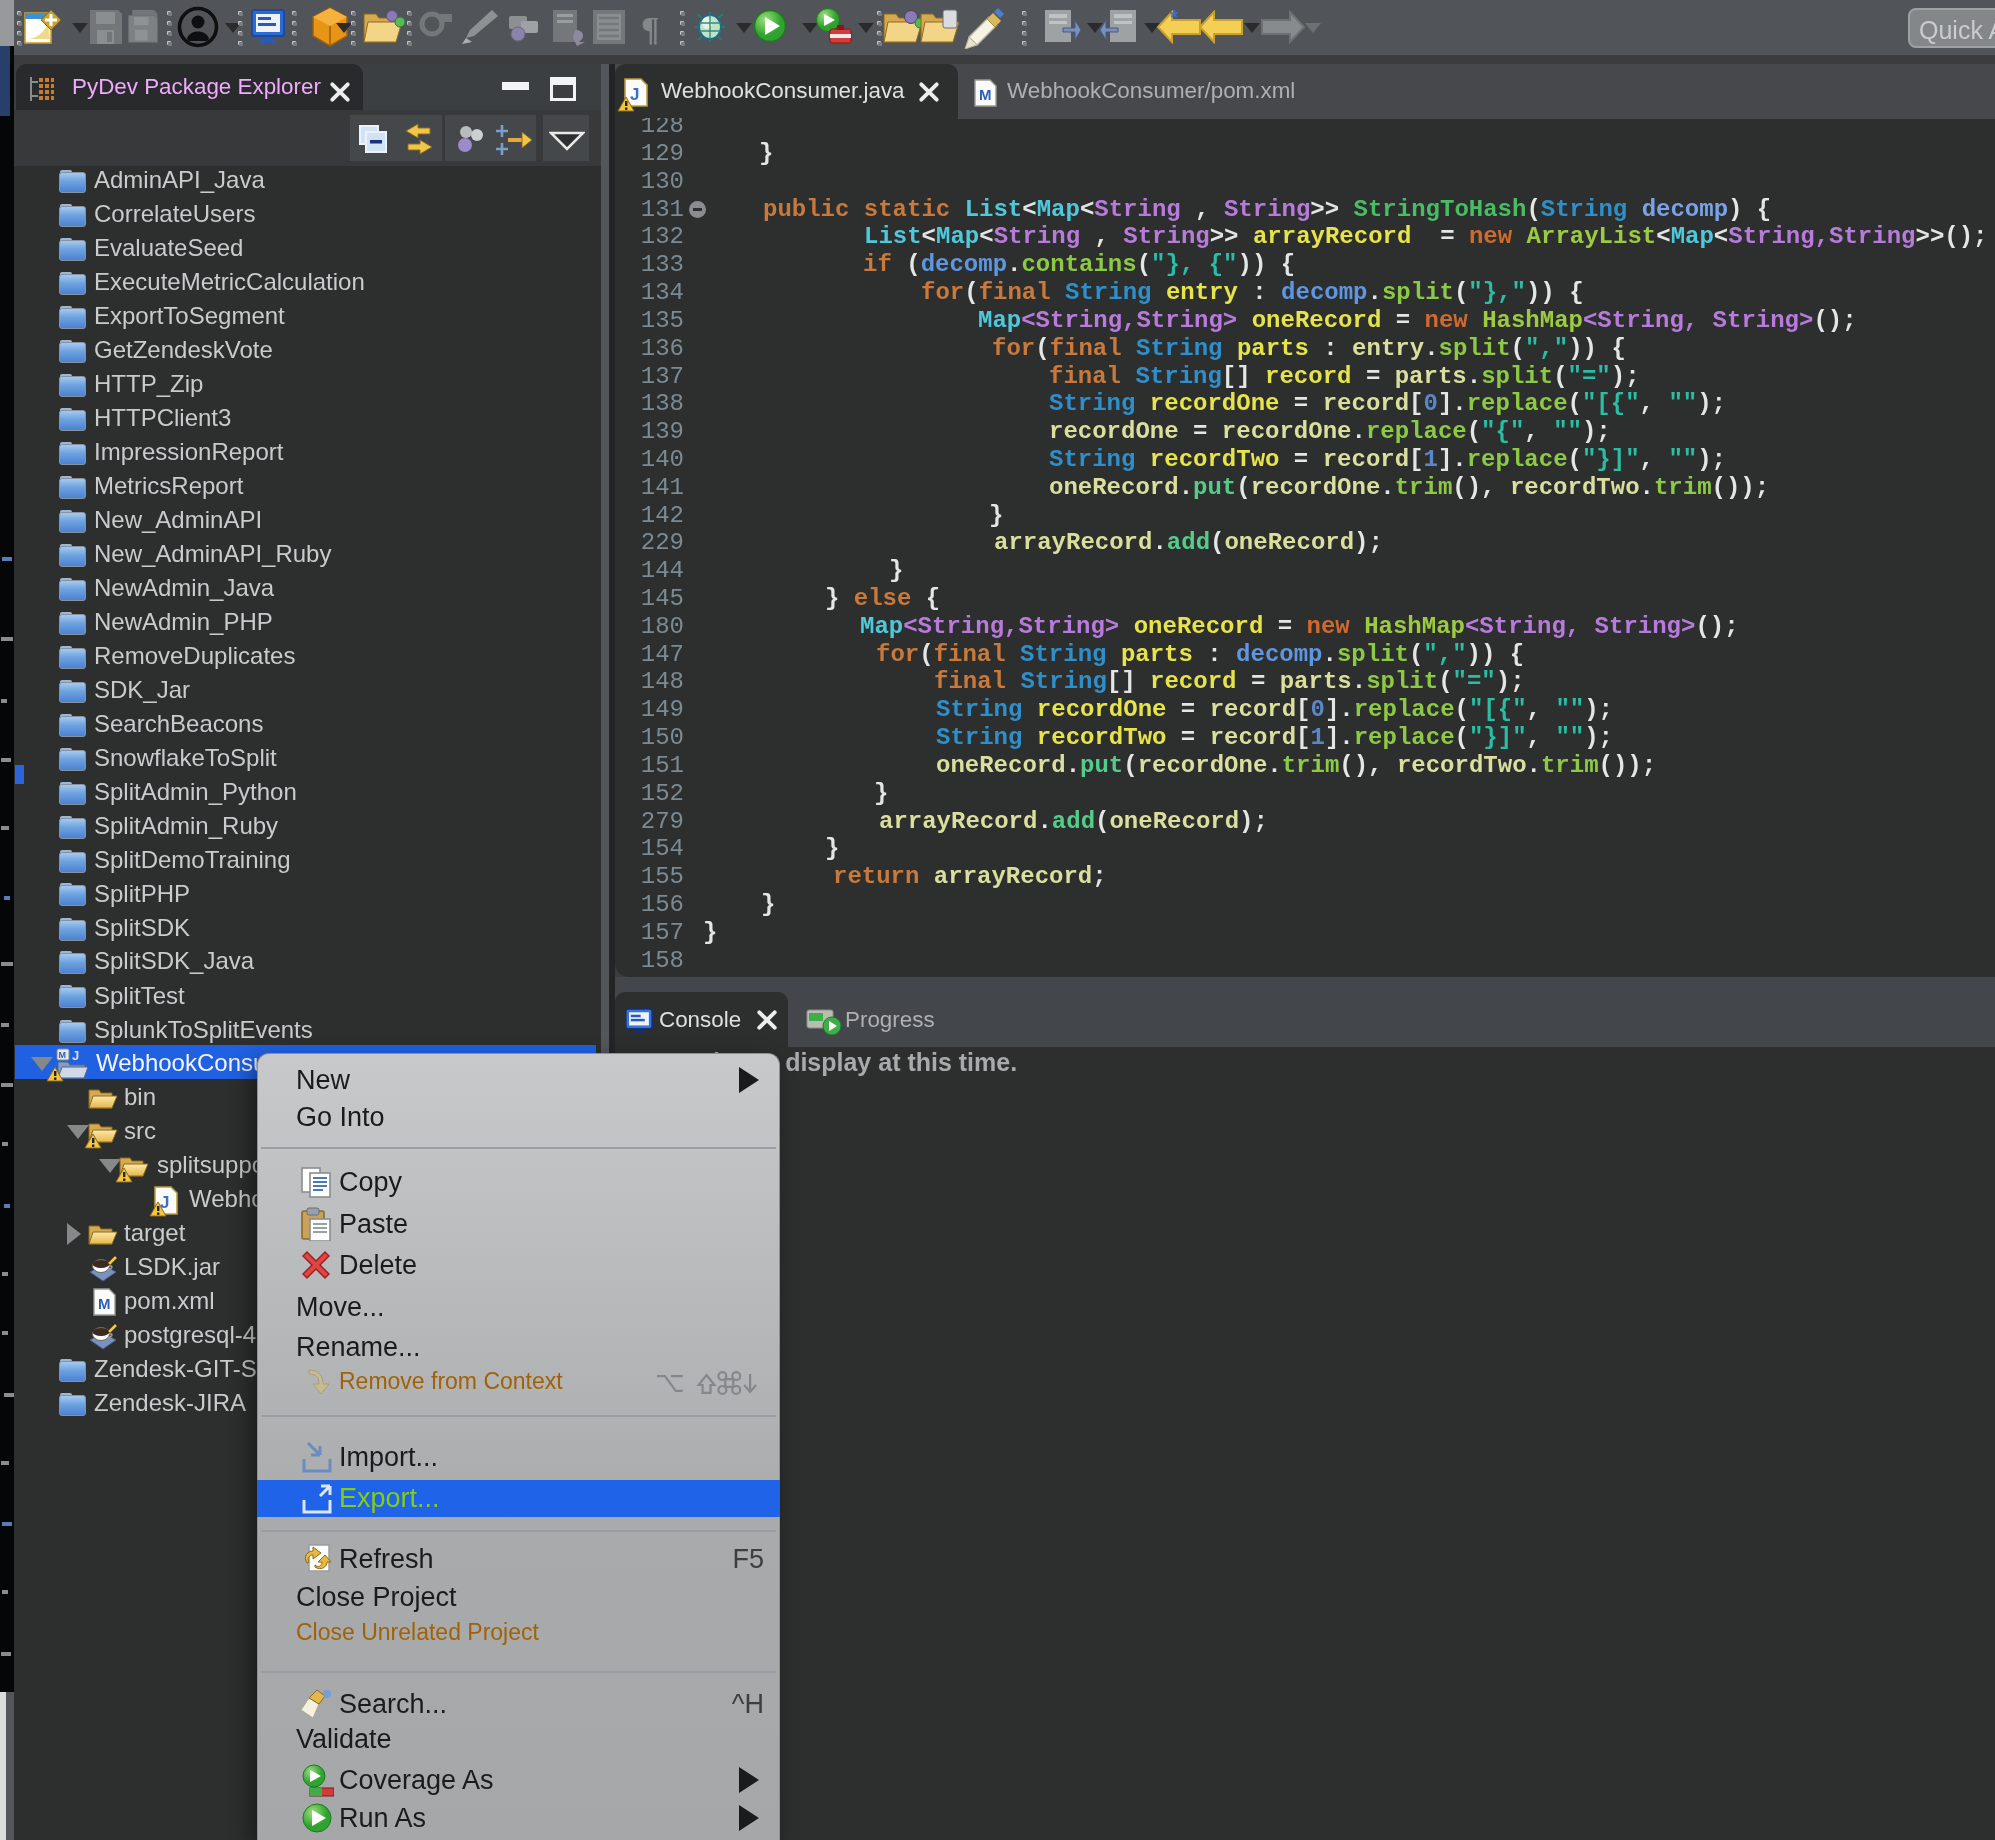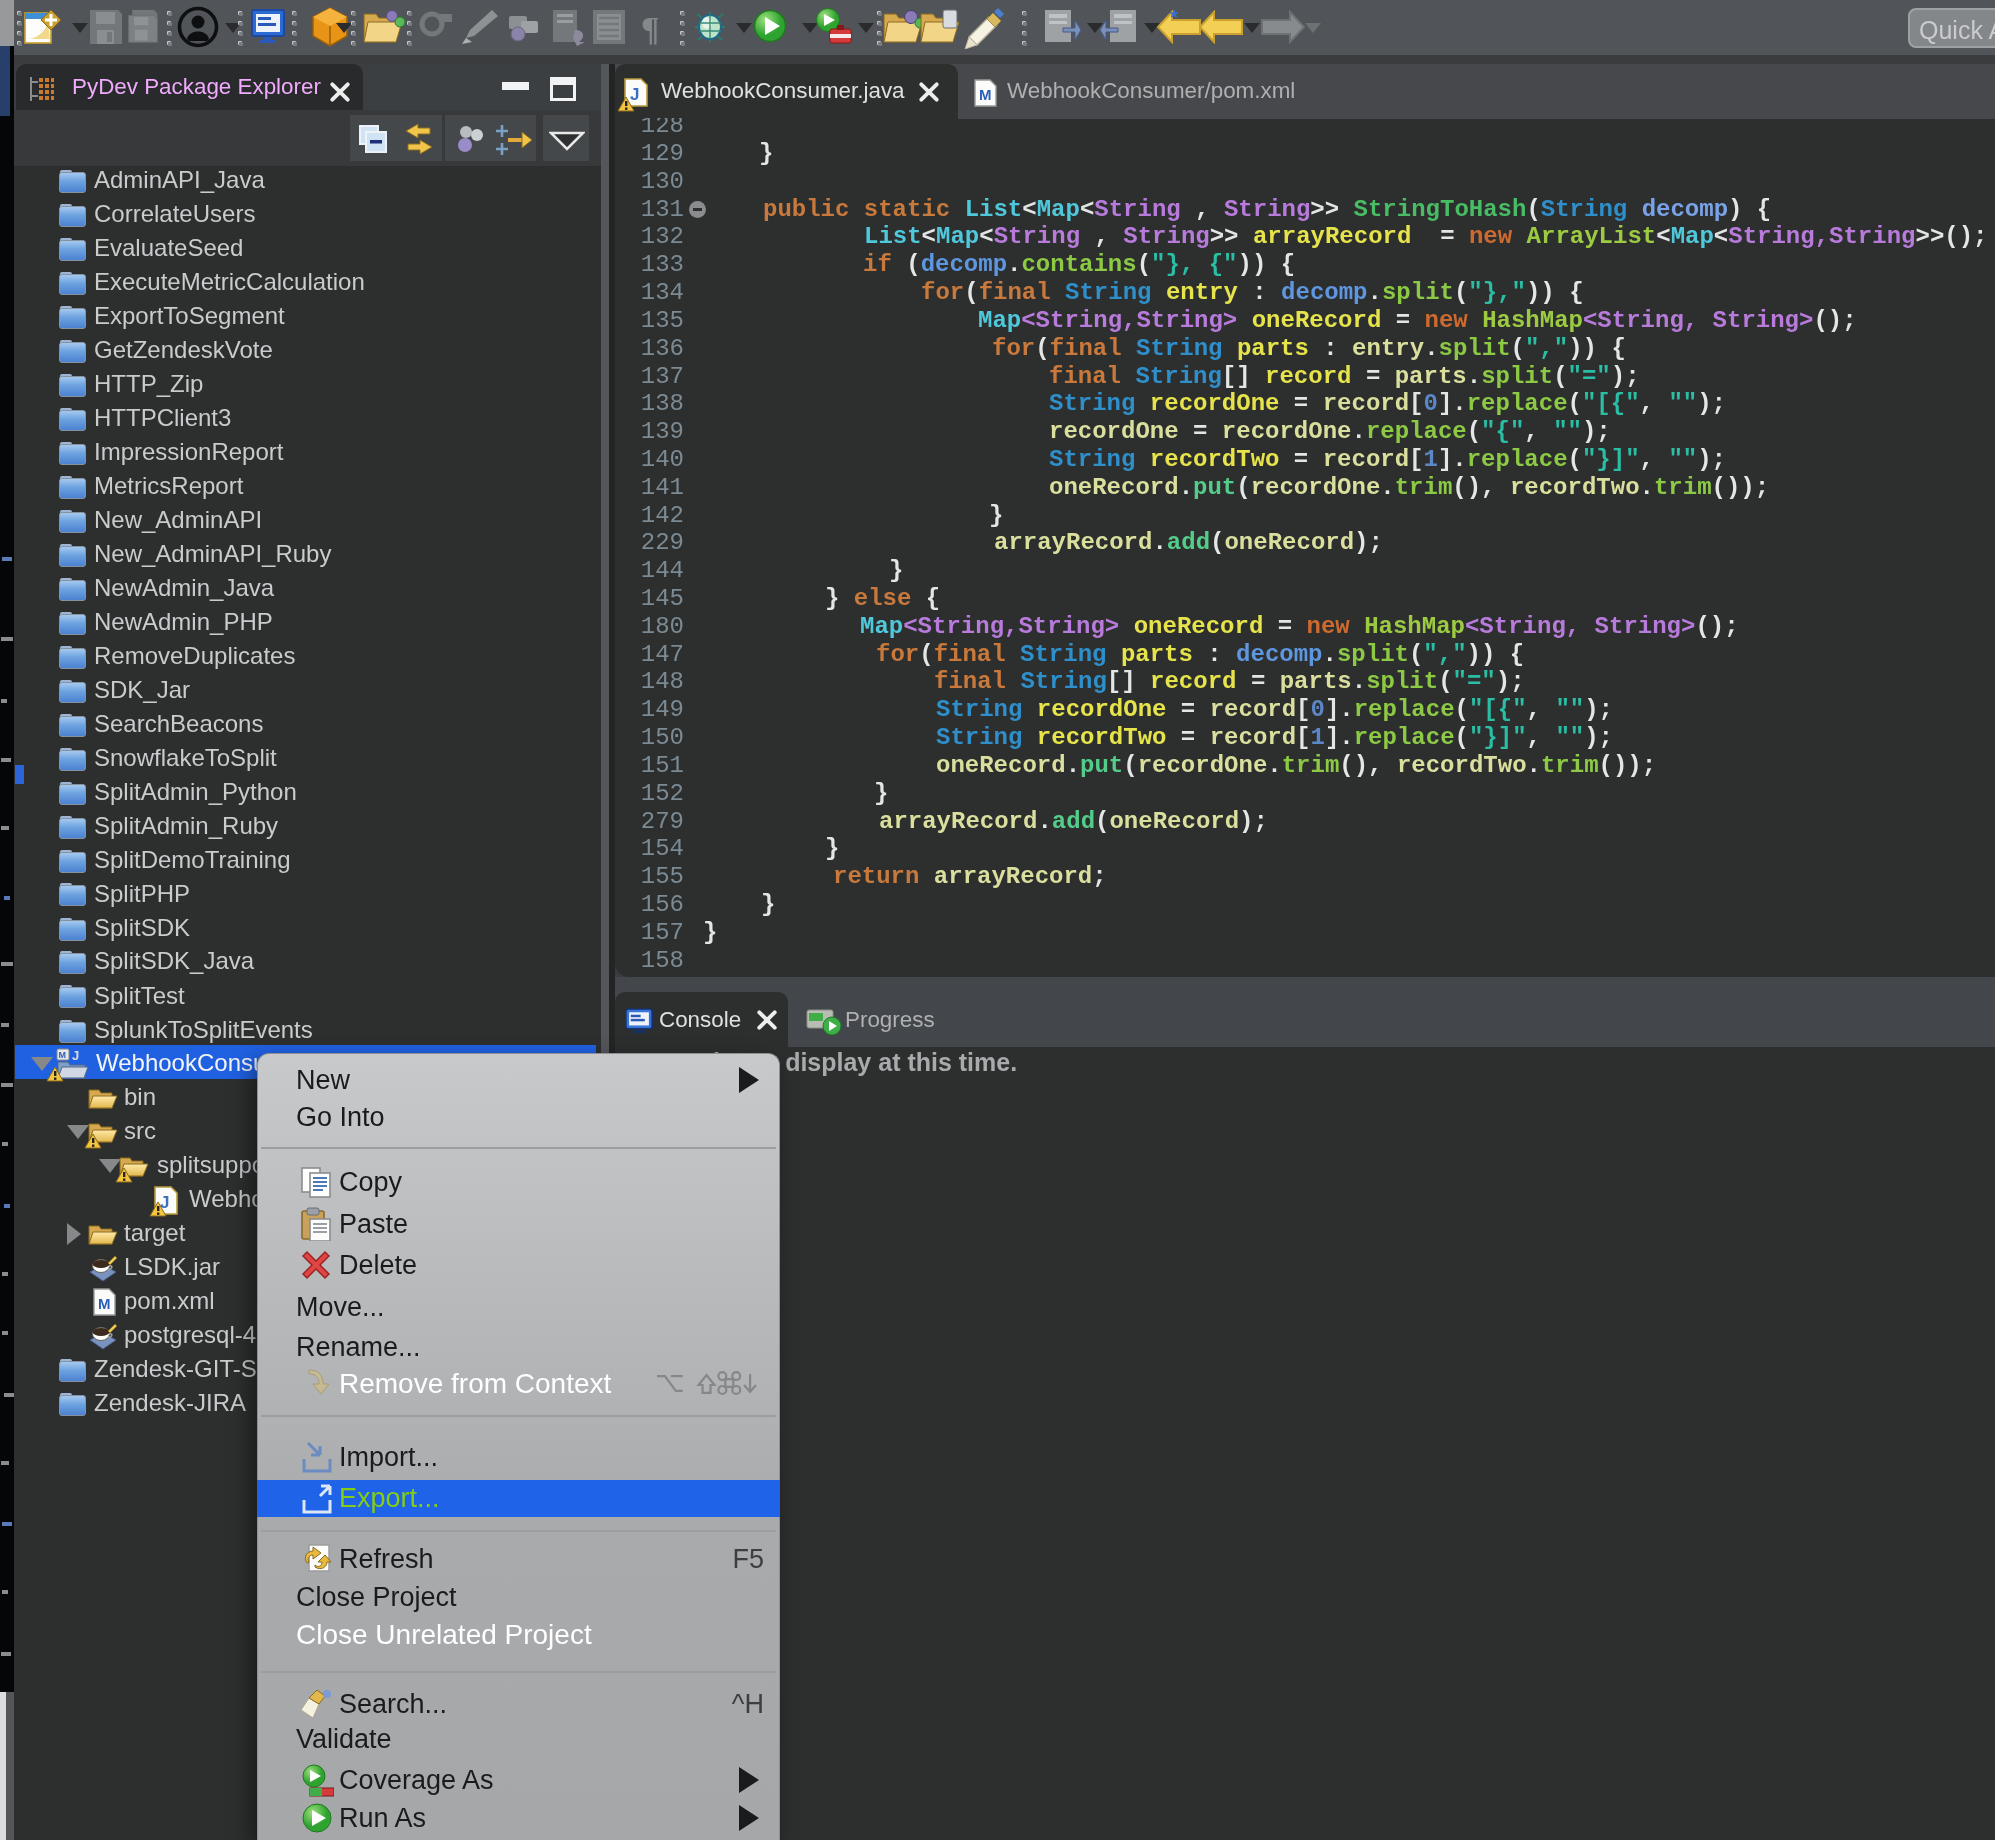--- a/index.html
+++ b/index.html
@@ -25,21 +25,21 @@
 .k{color:#c8793b}.nw{color:#ce6a2f}.ty{color:#4fc8db}.gs{color:#b87bdc}.sb{color:#2f8fcb}
 .md{color:#48bd64}.mc{color:#8cc944}.mm{color:#54cd8a}.v{color:#e6e44a}.vr{color:#dbdf9e}
 .pb{color:#7aa2e8}.pu{color:#5e96df}.st{color:#2abfa5}.nm{color:#5c87c6}.w{color:#e4e6e6}
 .cl2{color:#9ccb42}
 .tr{position:absolute;font-size:24px;color:#c9cbcd;white-space:pre}
 .tri{position:absolute;width:0;height:0}
 .trd{border-left:11px solid transparent;border-right:11px solid transparent;border-top:14px solid #86888a}
 .trr{border-top:11px solid transparent;border-bottom:11px solid transparent;border-left:14px solid #86888a}
 #menu{left:257px;top:1053px;width:523px;height:788px;background:linear-gradient(#c7c9cb,#a8aaac 60%,#a5a7a9);border-radius:12px 12px 0 0;border:1px solid #8e9092;border-bottom:none;box-shadow:-6px 8px 22px rgba(0,0,0,.45)}
 .mi{position:absolute;font-size:27px;color:#1a1b1c;white-space:pre}
-.mid{position:absolute;font-size:28px;color:#ffffff;white-space:pre}
+.mid{position:absolute;font-size:23px;color:#a16207;white-space:pre}
 .msep{position:absolute;left:261px;width:515px;height:2px;background:#9b9da0}
 .mhl{position:absolute;left:257px;width:523px;height:37px;background:#1e63e8}
 .marr{position:absolute;width:0;height:0;border-top:13px solid transparent;border-bottom:13px solid transparent;border-left:20px solid #1a1b1c}
 </style></head>
 <body>
 <div id="root">
   <div class="abs" id="lstrip" style="left:0;top:0;width:14px;height:1841px;background:#050607"></div>
   <div class="abs" style="left:0;top:0;width:32px;height:46px;background:#97999b"></div>
   <div class="abs" style="left:0;top:46px;width:10px;height:70px;background:#27406b"></div>
   <div class="abs" id="toolbar"></div>

